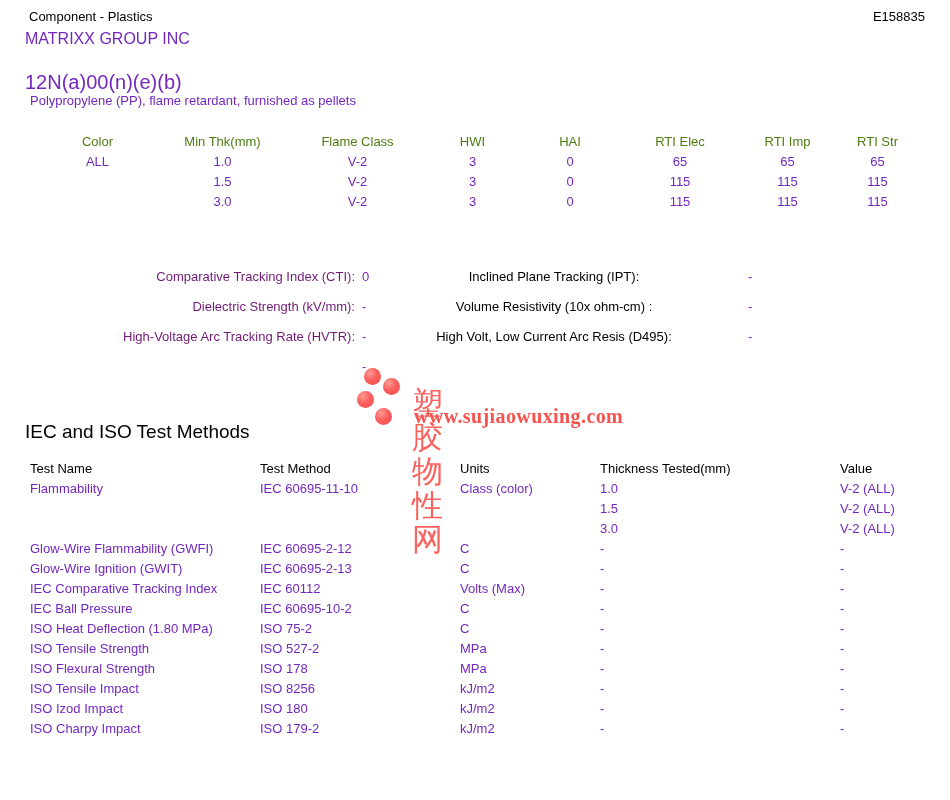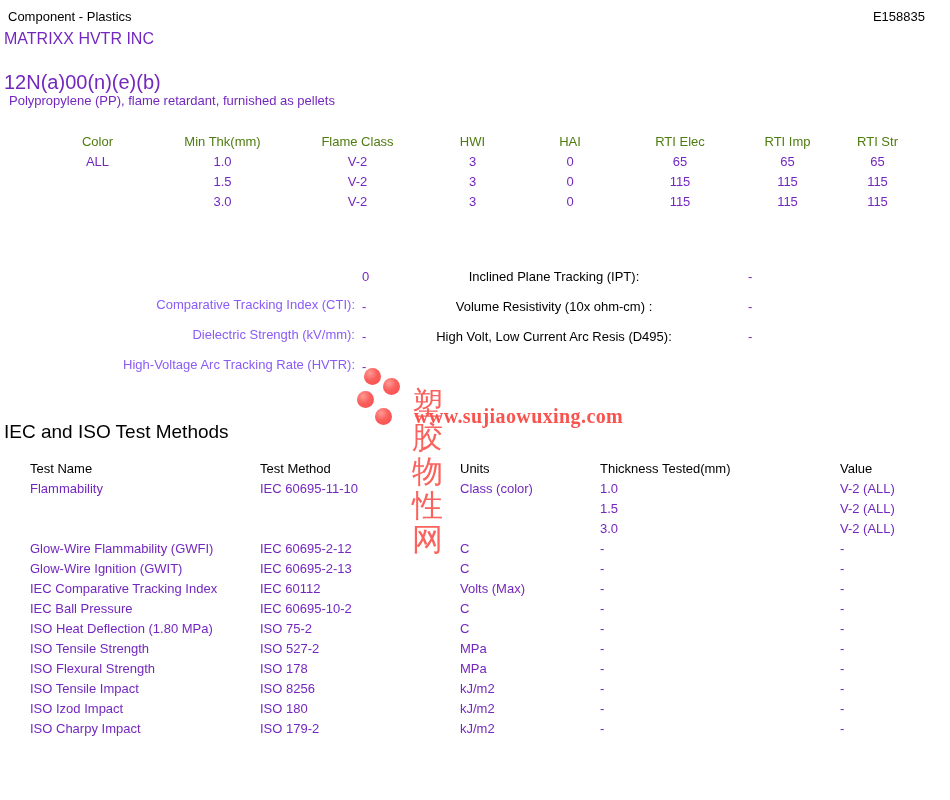--- a/index.html
+++ b/index.html
@@ -1,42 +1,42 @@
 <!DOCTYPE html>
 <html><head>
 <meta charset="utf-8">
 <style>
   * { margin:0; padding:0; box-sizing:border-box; }
   html,body { background:#fff; }
   .page {
     position:relative; width:950px; height:800px; background:#ffffff;
     font-family:"Liberation Sans", sans-serif; color:#000; overflow:hidden;
   }
-  .t { position:absolute; white-space:pre; }
+  .t { position:absolute; white-space:pre;margin-left:21px; }
   .black { color:#000000; }
   .purple { color:#7327BF; }
 
   .doc-type   { left:8px; top:9px; font-size:13px; }
   .file-num   { right:25px; top:9px; font-size:13px; }
   .company    { left:4px; top:30px; font-size:16px; }
   .address    { left:9px; top:54px; font-size:13px; }
   .model      { left:4px; top:71px; font-size:20px; }
   .descr      { left:9px; top:93px; font-size:13px; }
 
   table { border-collapse:collapse; table-layout:fixed; }
   td, th { font-weight:normal; font-size:13px; height:20px; padding:0; vertical-align:middle; white-space:pre; overflow:hidden; }
 
   .ratings { position:absolute; left:40px; top:131px; width:880px; }
   .ratings td, .ratings th { text-align:center; }
   .ratings thead th { color:#4d7c0f; }
   .ratings tbody td { color:#7327BF; }
 
   .electrical { position:absolute; left:0; top:0; width:950px; }
   .e-row { position:absolute; left:0; width:950px; height:16px; font-size:13px; }
-  .e-label-l { position:absolute; left:0; width:355px; text-align:right; color:#8b5cf6; white-space:pre;margin-top:28px; }
+  .e-label-l { position:absolute; left:0; width:355px; text-align:right; color:#701a75; white-space:pre; }
   .e-value-l { position:absolute; left:362px; color:#7327BF; white-space:pre; }
   .e-label-r { position:absolute; left:376px; width:356px; text-align:center; color:#000; white-space:pre; }
   .e-value-r { position:absolute; left:748px; color:#7327BF; white-space:pre; }
 
   .watermark { position:absolute; left:0; top:0; }
   .wm-dot {
     position:absolute; width:17px; height:17px; border-radius:50%;
     background:radial-gradient(circle at 35% 30%, #fd9a94 0%, #fa5f5c 45%, #f64b4d 100%);
   }
   .wm-brand {
@@ -56,21 +56,21 @@
   .methods tbody td { color:#7327BF; }
 </style>
 </head>
 <body>
 
 <div class="page">
 
   <div class="t black doc-type">Component - Plastics</div>
   <div class="t black file-num">E158835</div>
 
-  <div class="t purple company">MATRIXX HVTR INC</div>
+  <div class="t purple company">MATRIXX GROUP INC</div>
   <div class="t purple model">12N(a)00(n)(e)(b)</div>
   <div class="t purple descr">Polypropylene (PP), flame retardant, furnished as pellets</div>
 
   <table class="ratings">
     <colgroup>
       <col style="width:115px">
         <col style="width:135px">
         <col style="width:135px">
         <col style="width:95px">
       <col style="width:100px">

